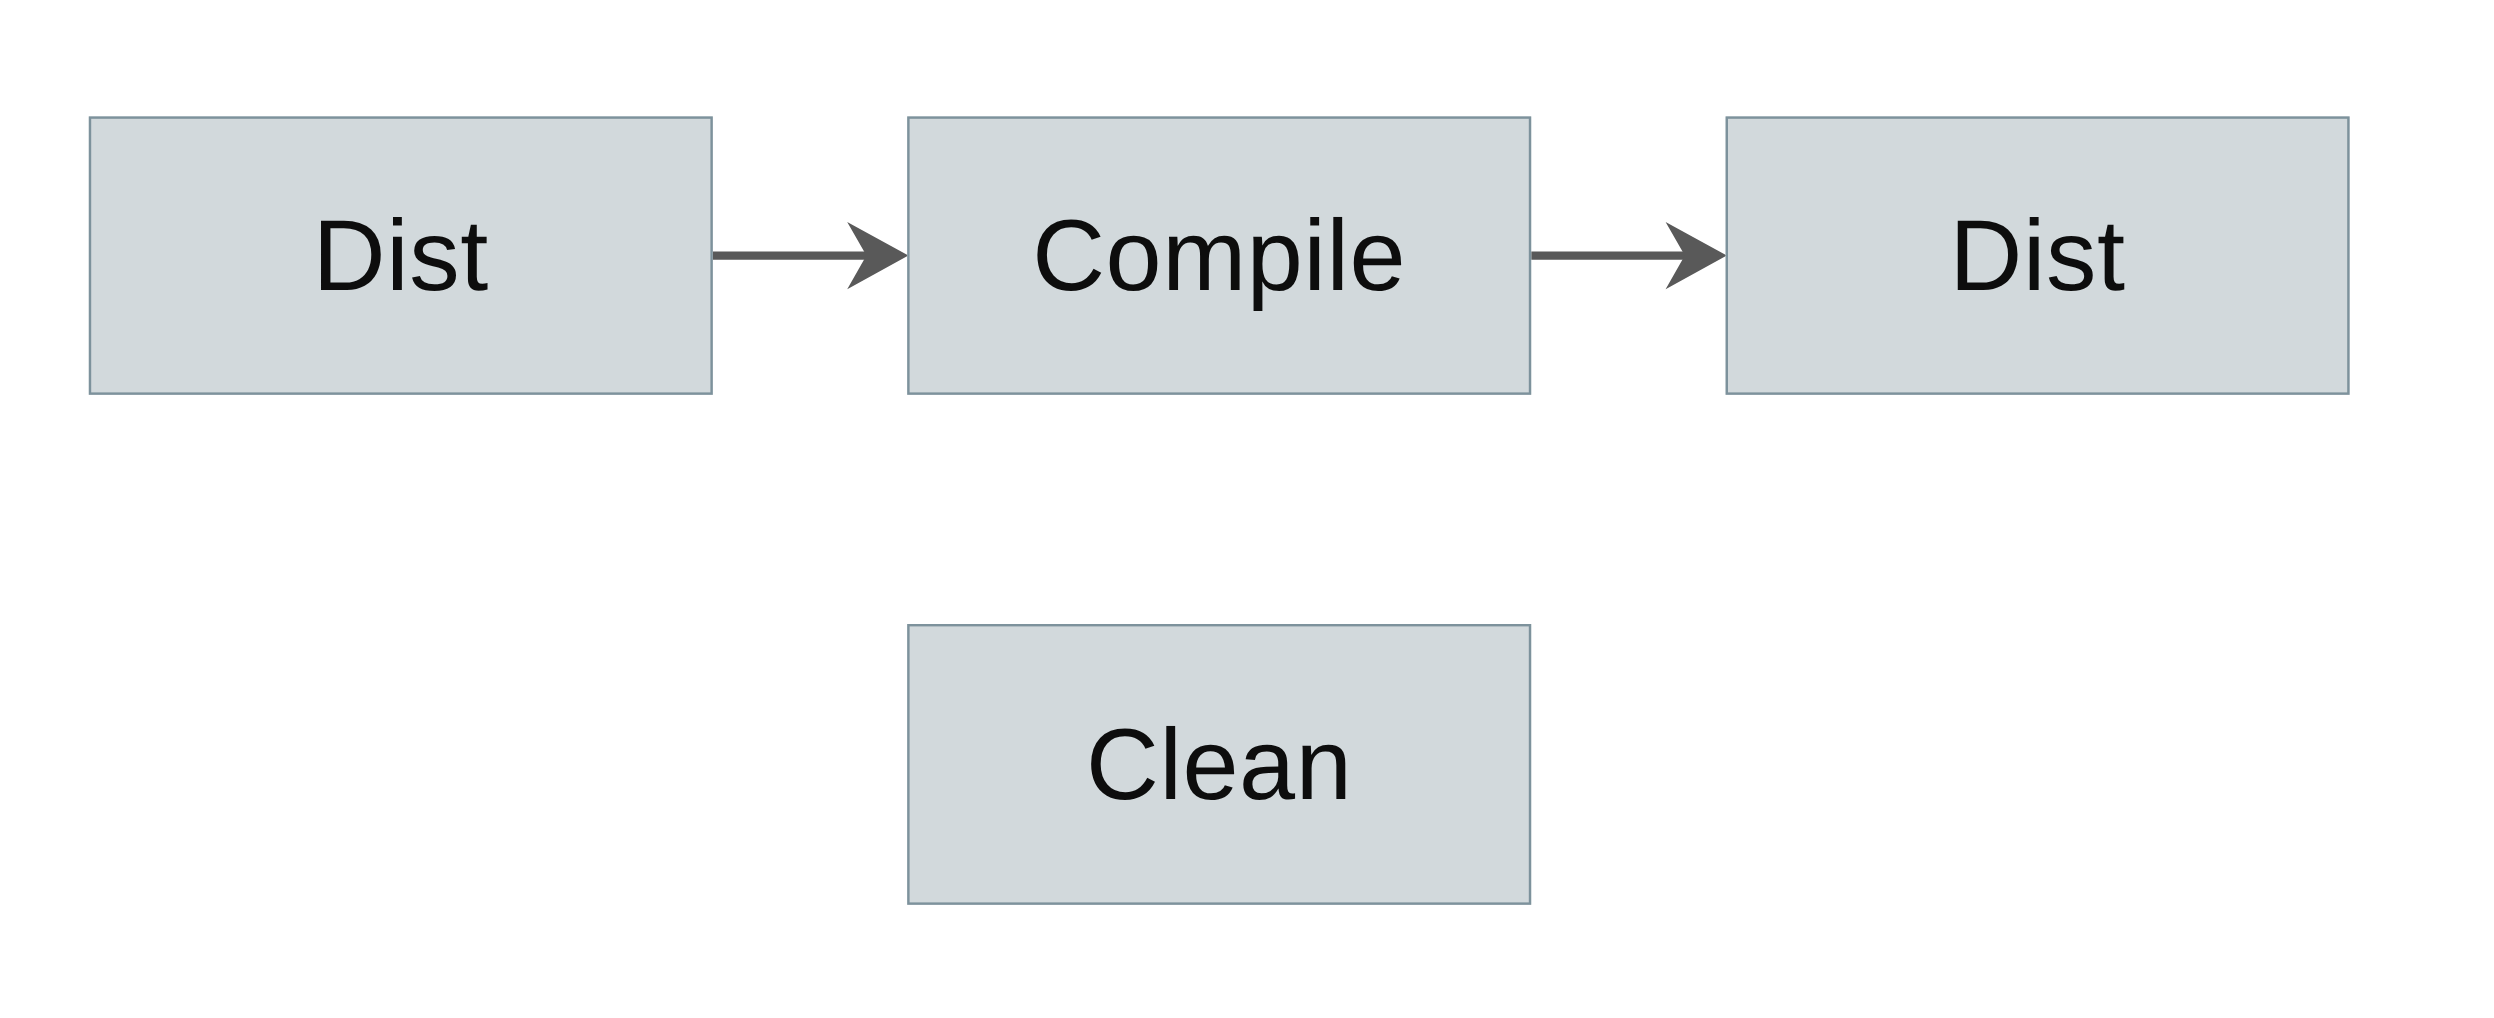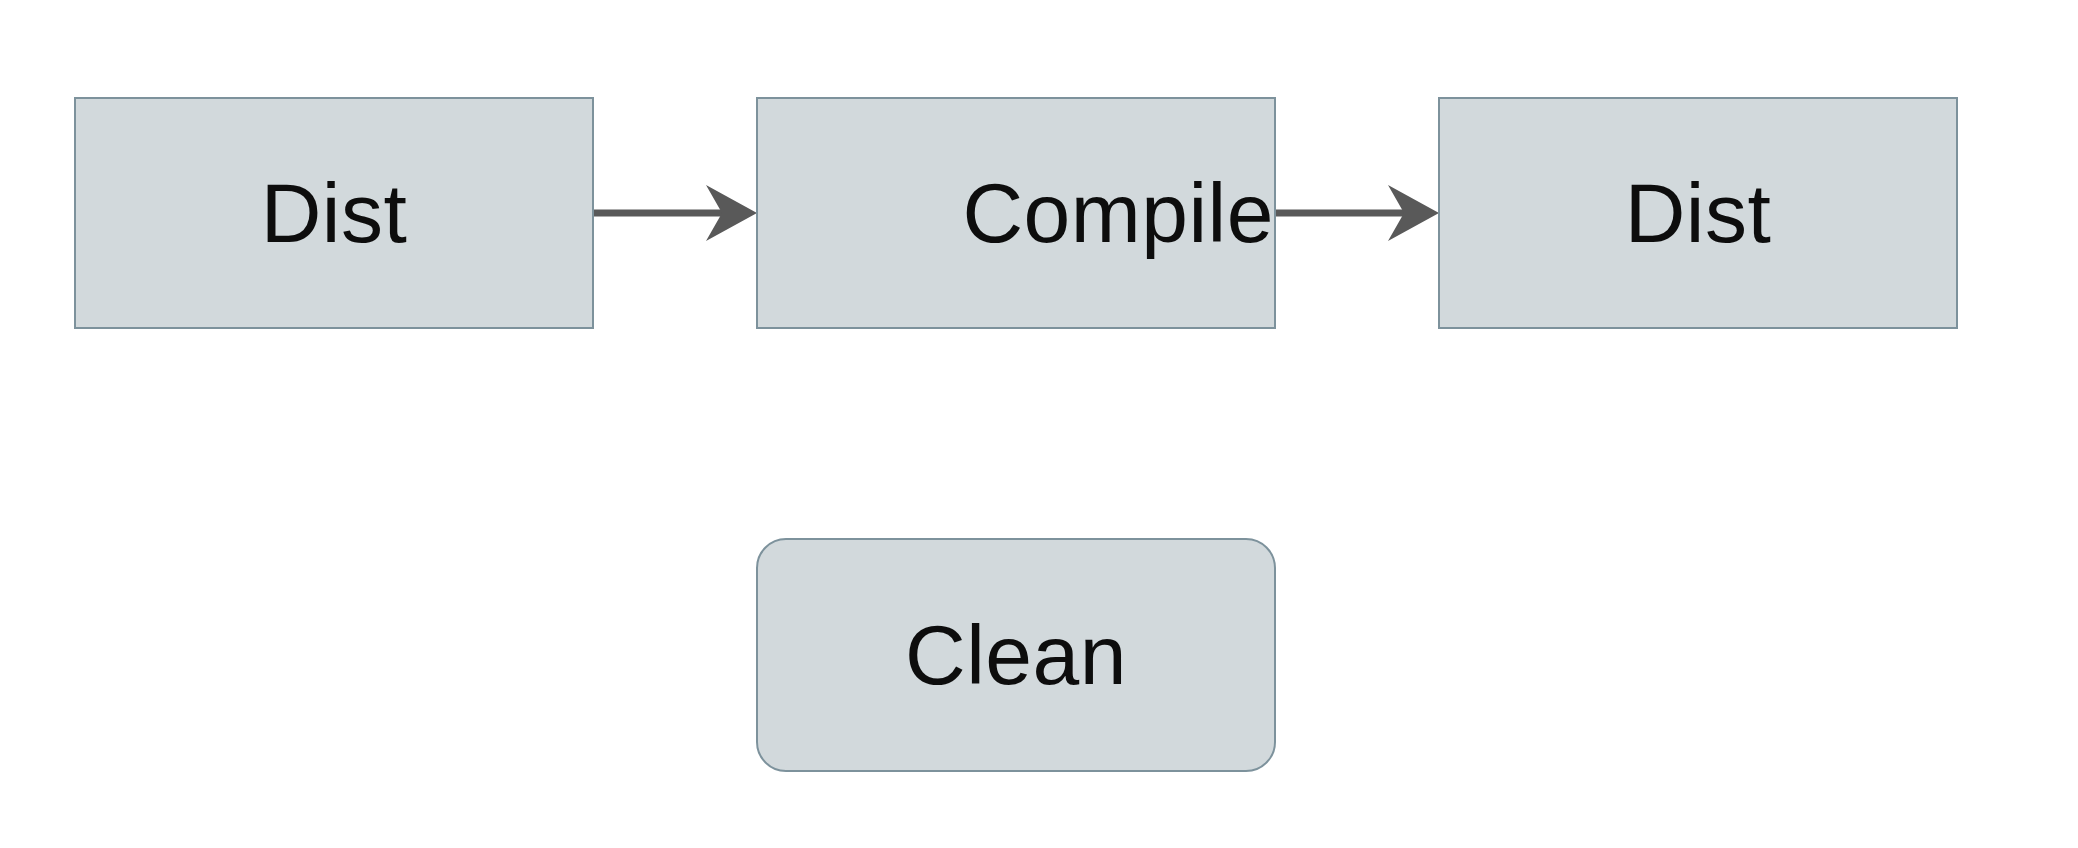--- a/index.html
+++ b/index.html
@@ -27,23 +27,23 @@
     justify-content: center;
   }
   .node-label {
     font-size: 84px;
     line-height: 1;
     color: #0d0d0d;
     letter-spacing: 0.5px;
     white-space: nowrap;
   }
   .node-dist    { left: 74px;   top: 97px;  }
-  .node-compile { left: 756px;  top: 97px; justify-content: flex-end;  }
+  .node-compile { left: 756px;  top: 97px;  }
   .node-init    { left: 1438px; top: 97px;  }
-  .node-clean   { left: 756px;  top: 538px; height: 234px; border-radius: 30px; }
+  .node-clean   { left: 756px;  top: 520px; height: 234px; }
   .edges-layer {
     position: absolute;
     left: 0;
     top: 0;
     width: 2078px;
     height: 848px;
     pointer-events: none;
   }
 </style>
 </head>

